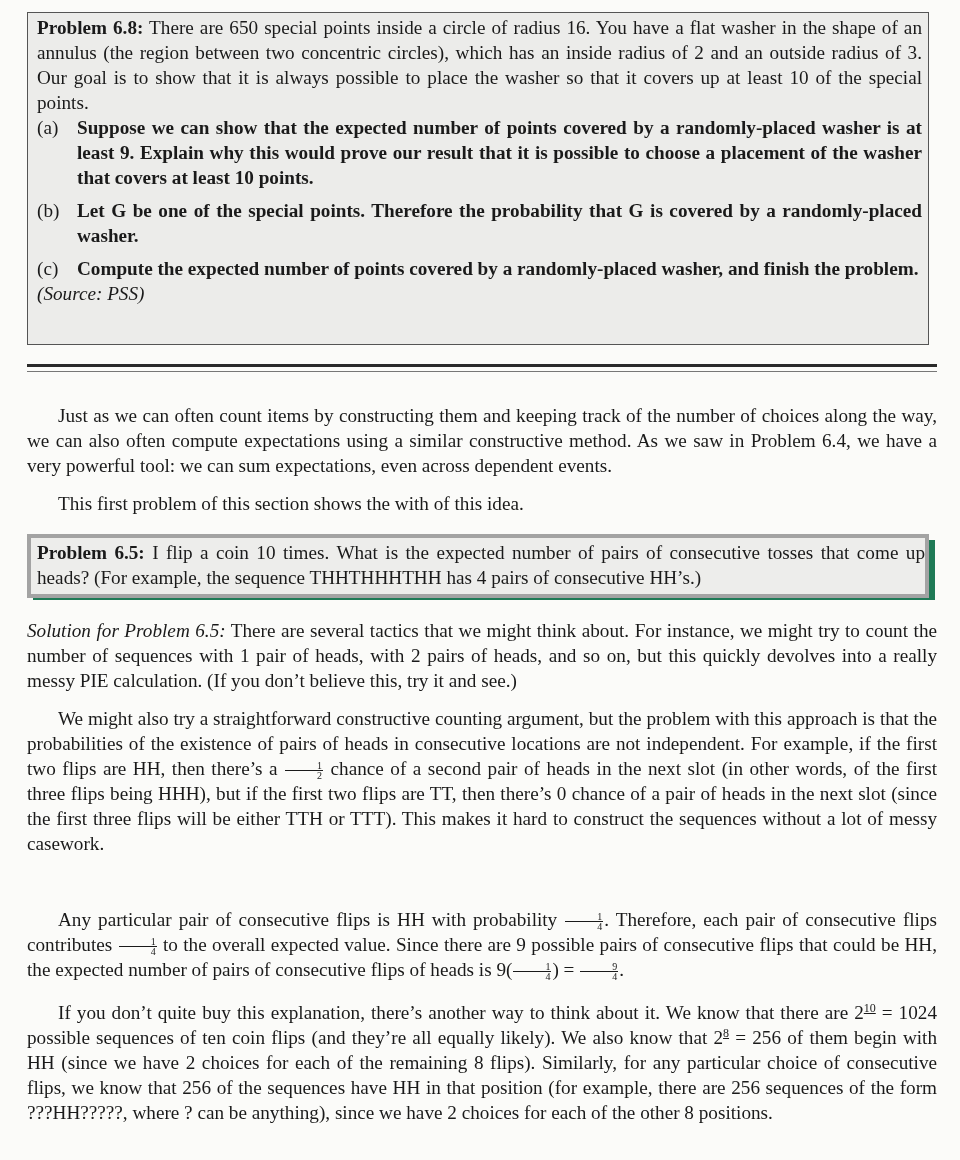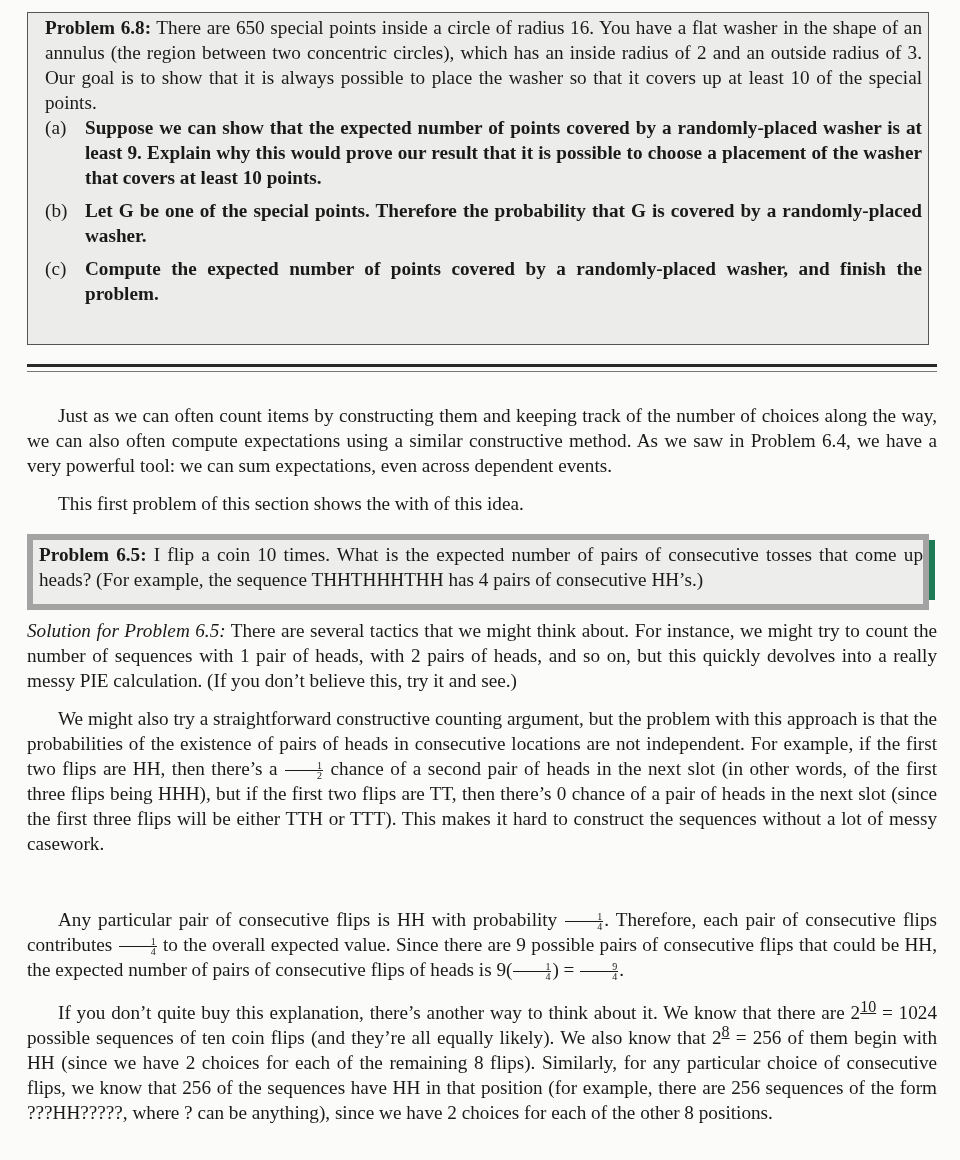--- a/index.html
+++ b/index.html
@@ -8,44 +8,44 @@
     background: #fbfbf9;
     font-family: "Liberation Serif", "DejaVu Serif", serif;
     color: #1a1a1a;
     font-size: 19.2px;
     line-height: 25px;
   }
   .page { position: relative; width: 960px; height: 1160px; }
   .box68 {
     position: absolute; left: 27px; top: 12px; width: 902px; height: 333px;
     border: 1px solid #555; background: #ececea; box-sizing: border-box;
-    padding: 2px 6px 0 17px;
+    padding: 2px 6px 0 9px;
   }
   .box68 p { margin: 0; text-align: justify; }
   .item { display: flex; margin-top: 0; }
   .item .lbl { width: 40px; flex: none; }
   .item .txt { flex: 1; text-align: justify; font-weight: bold; }
   .gap { margin-top: 8px !important; }
   b { font-weight: bold; }
   .rule1 { position: absolute; left: 27px; width: 910px; top: 364px; height: 3px; background: #2a2a2a; }
   .rule2 { position: absolute; left: 27px; width: 910px; top: 371px; height: 1px; background: #777; }
   .para { position: absolute; left: 27px; width: 910px; margin: 0; text-align: justify; }
   .indent { text-indent: 31px; }
   .box65wrap { position: absolute; left: 27px; top: 534px; width: 902px; height: 60px; }
   .box65shadow { position: absolute; left: 6px; top: 6px; width: 902px; height: 60px; background: #1f7a56; }
   .box65 {
-    position: absolute; left: 0; top: 0; width: 902px; height: 76px;
-    border: 6px solid #a3a3a3; background: #ededeb; box-sizing: border-box;
+    position: absolute; left: 0; top: 0; width: 902px; height: 64px;
+    border: 4px solid #a3a3a3; background: #ededeb; box-sizing: border-box;
     padding: 2px 0 0 6px;
   }
   .box65 p { margin: 0; text-align: justify; }
   .frac { display: inline-block; vertical-align: middle; font-size: 10px; line-height: 9px; text-align: center; margin: 0 1px; }
   .frac span { display: block; }
   .frac .num { border-bottom: 1px solid #1a1a1a; padding: 0 1px; }
-  sup { font-size: 16px; line-height: 0; text-decoration: underline; }
+  sup { font-size: 12px; line-height: 0; text-decoration: underline; }
   i { font-style: italic; }
 </style>
 </head>
 <body>
 
 <div class="page">
 
   <div class="box68">
     <p><b>Problem 6.8:</b><span> There are 650 special points inside a circle of radius 16.  You have a flat washer in the shape of an annulus (the region between two concentric circles), which has an inside radius of 2 and an outside radius of 3.  Our goal is to show that it is always possible to place the washer so that it covers up at least 10 of the special points.</span></p>
     <div class="item">
@@ -53,20 +53,21 @@
       <span class="txt">Suppose we can show that the expected number of points covered by a randomly-placed washer is at least 9.  Explain why this would prove our result that it is possible to choose a placement of the washer that covers at least 10 points.</span>
     </div>
     <div class="item gap">
       <span class="lbl">(b)</span>
       <span class="txt">Let G be one of the special points.  Therefore the probability that G is covered by a randomly-placed washer.</span>
     </div>
     <div class="item gap">
       <span class="lbl">(c)</span>
       <span class="txt">Compute the expected number of points covered by a randomly-placed washer, and finish the problem.</span>
     </div>
+    <p><i>(Source: PSS)</i></p>
   </div>
 
   <div class="rule1"></div>
   <div class="rule2"></div>
 
   <p class="para indent" style="top:403px">Just as we can often count items by constructing them and keeping track of the number of choices along the way, we can also often compute expectations using a similar constructive method.  As we saw in Problem 6.4, we have a very powerful tool: we can sum expectations, even across dependent events.</p>
   <p class="para indent" style="top:491px">This first problem of this section shows the with of this idea.</p>
 
   <div class="box65wrap">
     <div class="box65shadow"></div>

